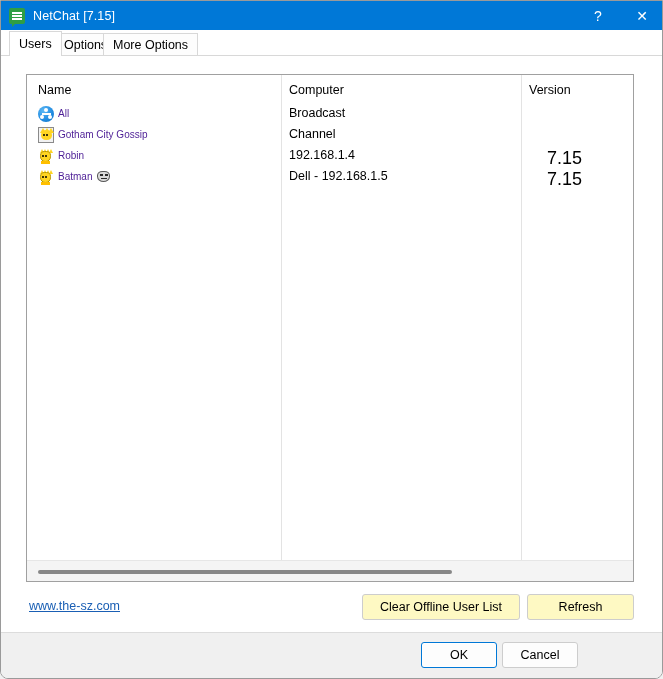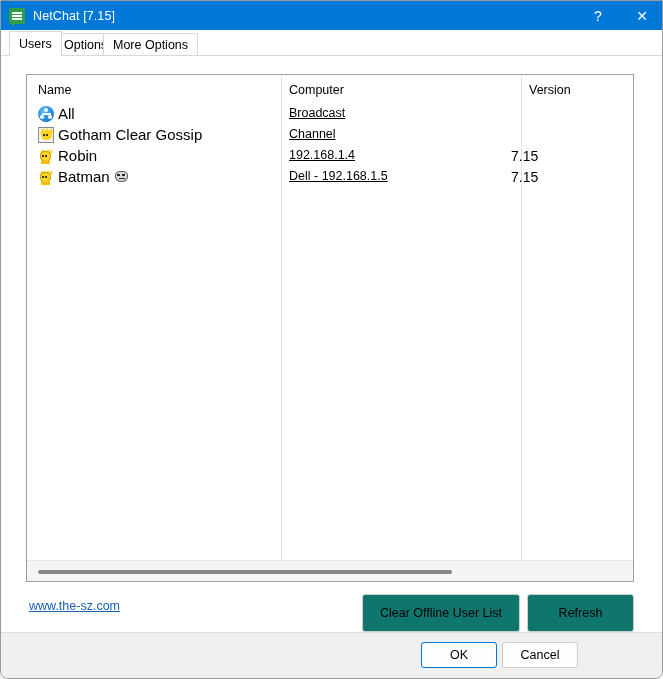--- a/index.html
+++ b/index.html
@@ -133,29 +133,29 @@
   .hdr-cell { top: 8px; }
   .col-name  { left: 11px; }
   .col-comp  { left: 262px; }
   .col-ver   { left: 502px; }
 
   .row { position: absolute; left: 0; width: 608px; height: 21px; }
   .row-name {
     position: absolute; left: 11px; top: 0;
     height: 21px;
     display: flex; align-items: center;
-    font-size: 15px; color: #000000; white-space: nowrap;
+    font-size: 10px; color: #4c1d95; white-space: nowrap;
   }
   .row-comp {
     position: absolute; left: 262px; top: 3px;
-    font-size: 12.5px; color: #000; white-space: nowrap; text-decoration: underline;
+    font-size: 12.5px; color: #000; white-space: nowrap;
   }
   .row-ver {
-    position: absolute; left: 484px; top: 3px;
-    font-size: 14px; color: #000; white-space: nowrap;
+    position: absolute; left: 520px; top: 3px;
+    font-size: 18px; color: #000; white-space: nowrap;
   }
 
   
   .ricon {
     width: 16px; height: 16px;
     margin-right: 4px;
     position: relative;
     flex: 0 0 auto;
   }
 
@@ -278,22 +278,22 @@
   
   #site-link {
     position: absolute; left: 28px; top: 598px;
     font-size: 12.5px;
     color: #1a5fb4;
     text-decoration: underline;
     cursor: pointer;
   }
   .abtn {
     position: absolute;
-    height: 38px;
-    background: #0f766e;
+    height: 26px;
+    background: #fef9c3;
     border: 1px solid #cdcdcd;
     border-radius: 3px;
     display: flex; align-items: center; justify-content: center;
     font-size: 12.5px; color: #000;
     cursor: default;
   }
   #btn-clear   { left: 361px; top: 593px; width: 158px; }
   #btn-refresh { left: 526px; top: 593px; width: 107px; }
 
   
@@ -363,21 +363,21 @@
 
       <div class="row" style="top:49px;">
         <div class="row-name">
           <span class="ricon icon-channel">
             <span class="spike"></span>
               <span class="spike s2"></span>
               <span class="spike s3"></span>
             <span class="face"></span>
               <span class="eye"></span>
           </span>
-          <span>Gotham Clear Gossip</span>
+          <span>Gotham City Gossip</span>
         </div>
         <div class="row-comp">Channel</div>
         <div class="row-ver"></div>
       </div>
 
       <div class="row" style="top:70px;">
         <div class="row-name">
           <span class="ricon icon-user">
             <span class="spike"></span>
               <span class="spike s2"></span>

